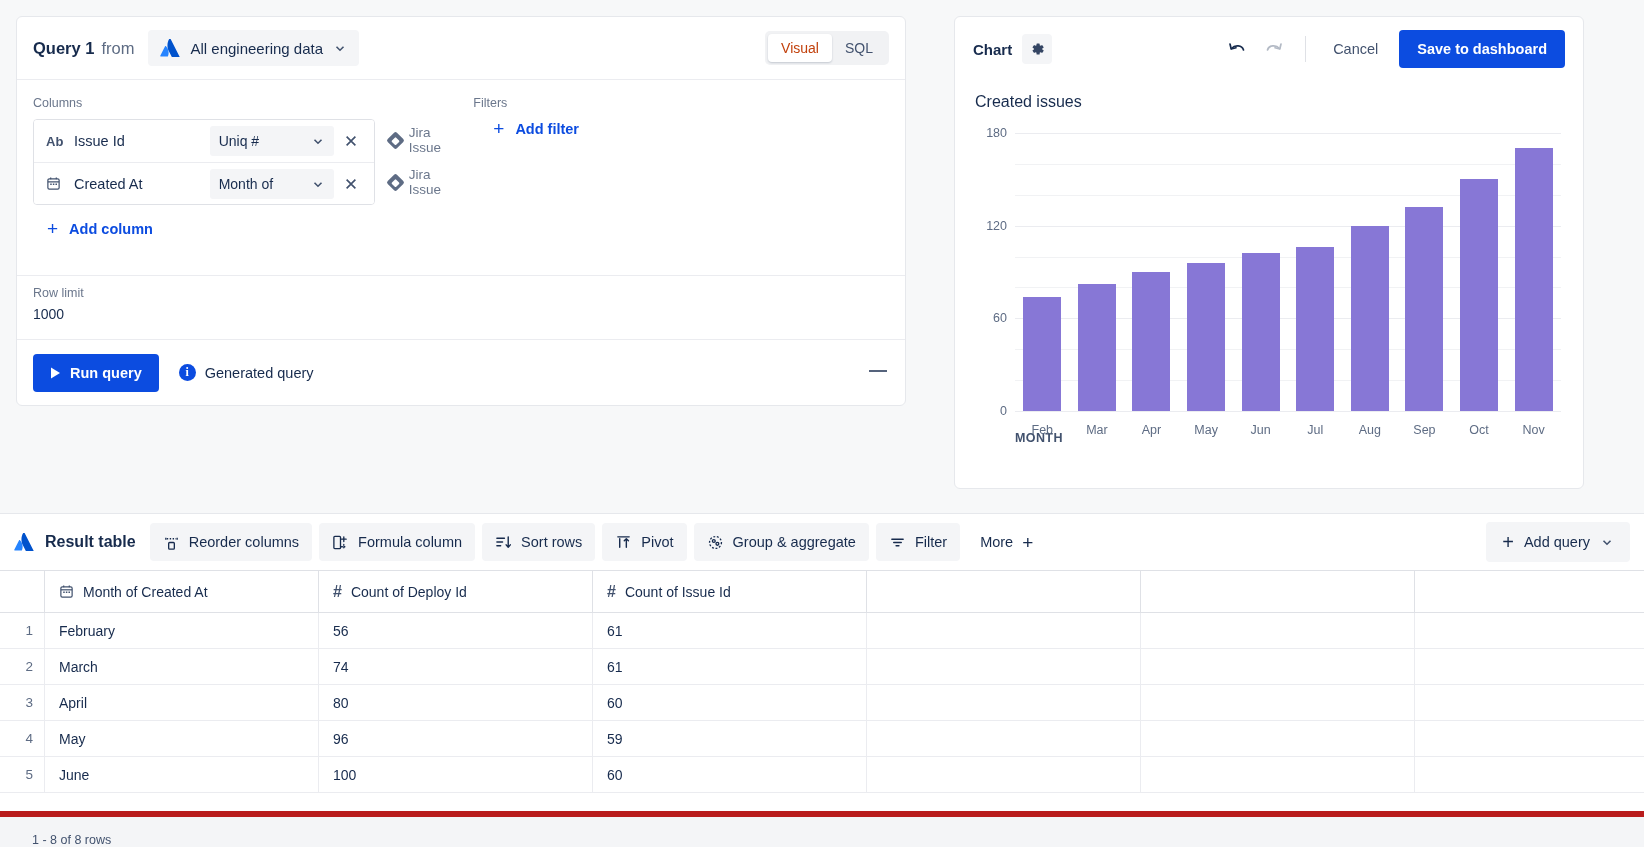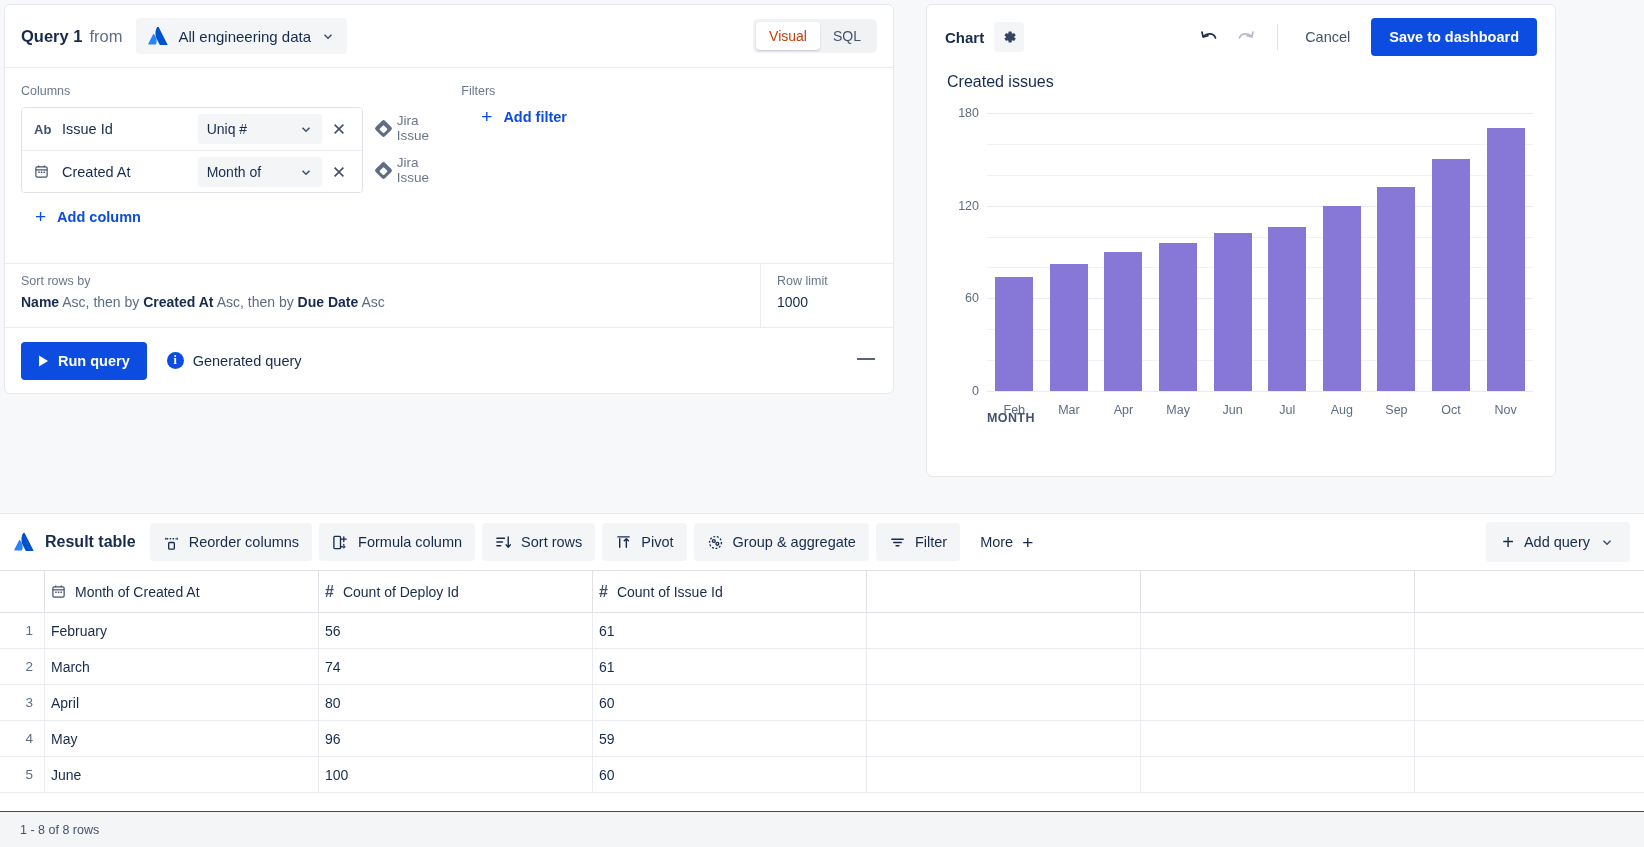--- a/index.html
+++ b/index.html
@@ -6,21 +6,21 @@
   html, body {
     width: 1644px; height: 847px;
     background: #f7f8f9;
     font-family: "Liberation Sans", sans-serif;
     color: #172b4d;
     overflow: hidden;
   }
   .app { position: relative; width: 1644px; height: 847px; }
 
   
-  .top-row { display: flex; gap: 0; padding: 4px; height: 505px; }
+  .top-row { display: flex; gap: 16px; padding: 16px; height: 505px; }
 
   .panel {
     background: #fff;
     border: 1px solid #e6e8ec;
     border-radius: 6px;
   }
 
   
   .query-panel { width: 890px; height: 390px; display: flex; flex-direction: column; }
   .query-head {
@@ -100,21 +100,21 @@
   .gear-btn { margin-left: 10px; width: 30px; height: 30px; border-radius: 4px; background: #f4f5f7;
     display: flex; align-items: center; justify-content: center; cursor: pointer; }
   .chart-actions { margin-left: auto; display: flex; align-items: center; gap: 5px; }
   .ic-btn { width: 32px; height: 32px; display: flex; align-items: center; justify-content: center; cursor: pointer; }
   .divider-v { width: 1px; height: 26px; background: #dfe1e6; margin: 0 10px; }
   .cancel-btn { font-size: 14.5px; color: #42526e; padding: 0 12px; height: 36px; line-height:36px;
     background: none; border: none; cursor: pointer; font-family: inherit; }
   .save-btn { background: #0c4ce0; color: #fff; border: none; border-radius: 4px;
     height: 38px; padding: 0 18px; font-size: 14.5px; font-weight: 600; cursor: pointer; font-family: inherit; margin-left: 4px;}
 
-  .chart-sub { font-size: 16px; color: #172b4d; padding: 0 18px 0 20px; margin-top: 4px; }
+  .chart-sub { font-size: 16px; color: #172b4d; padding: 0 18px 0 20px; margin-top: 12px; }
 
   .plot-wrap { position: relative; margin: 22px 22px 0 20px; height: 278px; }
   .y-axis { position: absolute; left: 0; top: 0; width: 38px; height: 100%; }
   .y-tick { position: absolute; right: 6px; font-size: 12.5px; color: #5e6c84; transform: translateY(-50%); }
   .plot { position: absolute; left: 40px; right: 0; top: 0; bottom: 0; }
   .gridline { position: absolute; left: 0; right: 0; height: 1px; background: #f1f2f4; }
   .gridline.major { background: #ebecf0; }
   .bars { position: absolute; inset: 0; display: flex; align-items: flex-end; justify-content: space-between; }
   .bar-slot { flex: 1; display: flex; justify-content: center; align-items: flex-end; height: 100%; }
   .bar { width: 38px; background: #8777d6; }
@@ -137,35 +137,35 @@
     margin-left: auto; display: flex; align-items: center; gap: 10px;
     height: 40px; padding: 0 16px; background: #f4f5f7; border: none; border-radius: 4px;
     font-size: 14.5px; color: #172b4d; font-weight: 500; cursor: pointer; font-family: inherit;
   }
 
   .grid { border-top: 1px solid #dfe1e6; }
   .grid-row { display: flex; height: 36px; border-bottom: 1px solid #ebecf0; }
   .grid-row.head { height: 42px; border-bottom: 1px solid #dfe1e6; }
   .cell-num { width: 44px; flex: none; display: flex; align-items: center; justify-content: flex-end;
     padding-right: 11px; font-size: 13.5px; color: #5e6c84; }
-  .cell { display: flex; align-items: center; gap: 9px; padding: 0 6px; font-size: 14px;
+  .cell { display: flex; align-items: center; gap: 9px; padding: 0 14px; font-size: 14px;
     border-left: 1px solid #ebecf0; color: #172b4d; }
   .grid-row.head .cell { font-weight: 500; border-left: 1px solid #dfe1e6; }
   .c1 { width: 274px; flex: none; }
   .c2 { width: 274px; flex: none; }
   .c3 { width: 274px; flex: none; }
   .c4 { width: 274px; flex: none; }
   .c5 { width: 274px; flex: none; }
   .c6 { flex: 1; }
   .hdr-ico { color: #42526e; display: flex; align-items: center; }
   .hash { font-size: 16px; font-weight: 700; color: #42526e; }
 
   .statusbar { position: absolute; left: 0; right: 0; bottom: 0; height: 36px;
-    background: #f4f5f7; border-top: 1px solid #b91c1c; display: flex; align-items: center;
-    padding: 0 20px; font-size: 12.5px; color: #42526e; }
+    background: #f4f5f7; border-top: 6px solid #b91c1c; display: flex; align-items: flex-end;
+    padding: 0 32px; font-size: 12.5px; color: #42526e; }
 </style>
 </head>
 <body>
 
 <div class="app">
 
   <div class="top-row">
 
     <div class="panel query-panel">
 
@@ -253,24 +253,20 @@
         <div class="col-group filters-group">
           <div class="grp-label">Filters</div>
           <div class="add-link">
             <span class="plus">+</span>
             <span>Add filter</span>
           </div>
         </div>
       </div>
 
       <div class="sort-row">
-        <div class="sort-left">
-          <div class="sub-label">Sort rows by</div>
-          <div class="sort-val"><b>Name</b> <span>Asc</span>, <span>then by </span><b>Created At</b> <span>Asc</span>, <span>then by </span><b>Due Date</b> <span>Asc</span></div>
-        </div>
         <div class="sort-right">
           <div class="sub-label">Row limit</div>
           <div class="lim-val">1000</div>
         </div>
       </div>
 
       <div class="run-row">
         <button class="run-btn">
           <svg width="11" height="12" viewBox="0 0 11 12">
               <path d="M1 0.5 L10 6 L1 11.5 Z" fill="#fff"></path>

